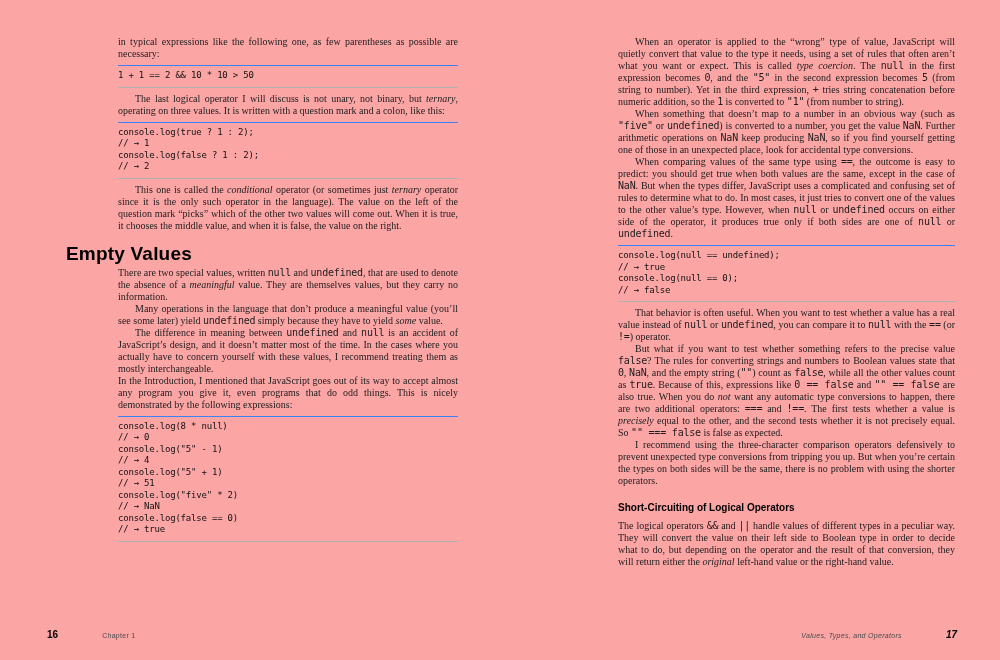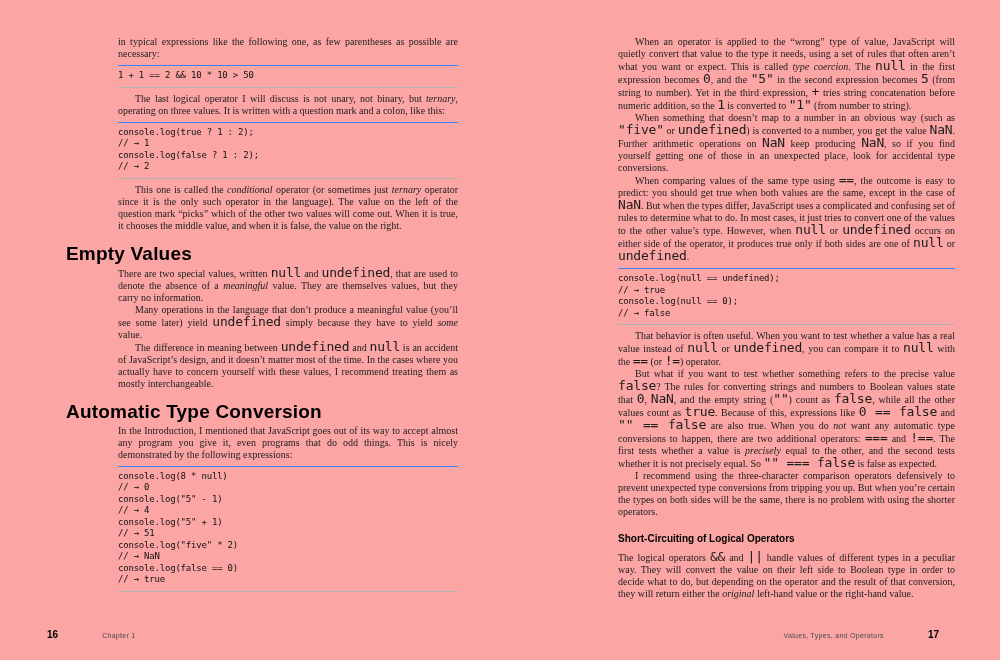--- a/index.html
+++ b/index.html
@@ -25,21 +25,21 @@
 
   .body-para {
     font-size:10px;
     line-height:12px;
     text-align:justify;
   }
   .body-para.indent { text-indent:17px; }
   .it { font-style:italic; }
   .mono {
     font-family:"DejaVu Sans Mono", monospace;
-    font-size:13px;
+    font-size:10px;
     letter-spacing:-0.2px;
   }
 
   .code-block {
     font-family:"DejaVu Sans Mono", monospace;
     font-size:9px;
     line-height:11.5px;
     letter-spacing:-0.2px;
     color:#111;
     border-top:1px solid #3b82f6;
@@ -71,21 +71,21 @@
   .page-footer {
     position:absolute;
     bottom:20px;
     font-family:"Liberation Sans", sans-serif;
     display:flex;
     align-items:baseline;
     white-space:nowrap;
     gap:32px;
   }
   .footer-left  { left:47px; }
-  .footer-right { right:61px; }
+  .footer-right { right:43px;font-style:italic; }
   .page-num {
     font-weight:bold;
     font-size:10px;
     color:#000;
   }
   .running-head {
     font-size:7px;
     letter-spacing:0.3px;
     color:#4a4a4a;
   }
@@ -104,21 +104,20 @@
         <p class="body-para indent"><span>The last logical operator I will discuss is not unary, not binary, but </span><span class="it">ternary</span><span>, operating on three values. It is written with a question mark and a colon, like this:</span></p>
         <pre class="code-block">console.log(true ? 1 : 2);
 // → 1
 console.log(false ? 1 : 2);
 // → 2</pre>
         <p class="body-para indent"><span>This one is called the </span><span class="it">conditional</span><span> operator (or sometimes just </span><span class="it">ternary</span><span> operator since it is the only such operator in the language). The value on the left of the question mark “picks” which of the other two values will come out. When it is true, it chooses the middle value, and when it is false, the value on the right.</span></p>
         <h2 class="sec-heading">Empty Values</h2>
         <p class="body-para"><span>There are two special values, written </span><span class="mono">null</span><span> and </span><span class="mono">undefined</span><span>, that are used to denote the absence of a </span><span class="it">meaningful</span><span> value. They are themselves values, but they carry no information.</span></p>
         <p class="body-para indent"><span>Many operations in the language that don’t produce a meaningful value (you’ll see some later) yield </span><span class="mono">undefined</span><span> simply because they have to yield </span><span class="it">some</span><span> value.</span></p>
         <p class="body-para indent"><span>The difference in meaning between </span><span class="mono">undefined</span><span> and </span><span class="mono">null</span><span> is an accident of JavaScript’s design, and it doesn’t matter most of the time. In the cases where you actually have to concern yourself with these values, I recommend treating them as mostly interchangeable.</span></p>
-        <h2 class="sec-heading">Automatic Type Conversion</h2>
         <p class="body-para"><span>In the Introduction, I mentioned that JavaScript goes out of its way to accept almost any program you give it, even programs that do odd things. This is nicely demonstrated by the following expressions:</span></p>
         <pre class="code-block">console.log(8 * null)
 // → 0
 console.log("5" - 1)
 // → 4
 console.log("5" + 1)
 // → 51
 console.log("five" * 2)
 // → NaN
 console.log(false == 0)

